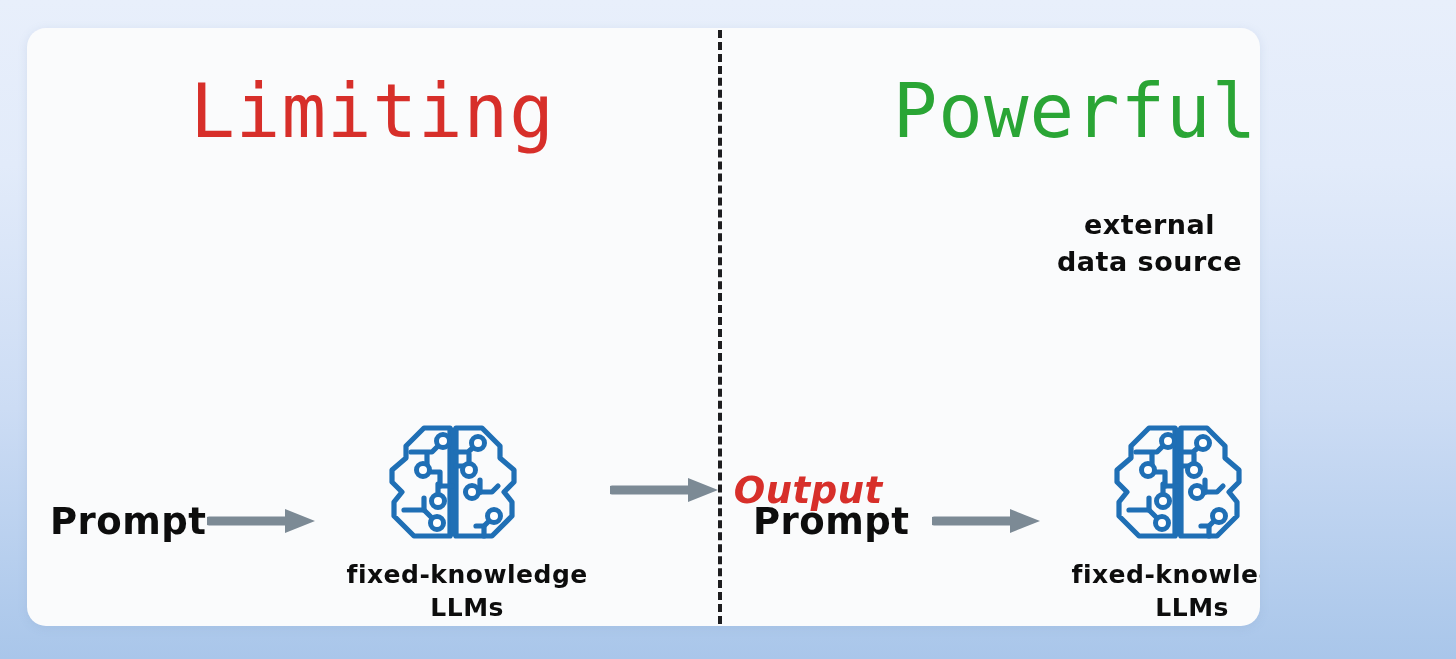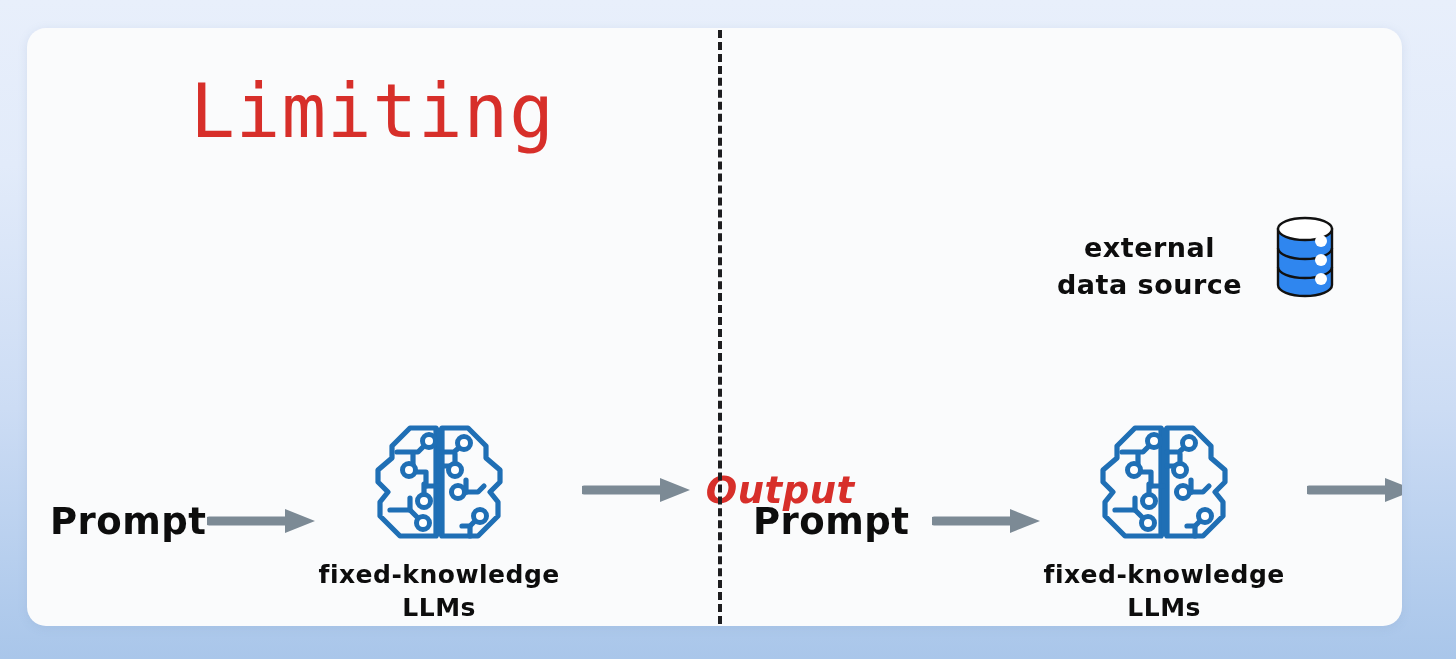--- a/index.html
+++ b/index.html
@@ -15,21 +15,21 @@
     font-family: "DejaVu Sans", sans-serif;
     background: linear-gradient(180deg, #e8effb 0%, #e2ebfa 25%, #ccdcf4 62%, #a9c6ea 100%);
     position: relative;
   }
 
   
   .card {
     position: absolute;
     left: 27px;
     top: 28px;
-    width: 1375px;
+    width: 1233px;
     height: 598px;
     background: #fafbfc;
     border-radius: 19px;
     box-shadow: 0 2px 10px rgba(120,150,190,0.18);
     overflow: hidden;
   }
 
   .divider {
     position: absolute;
     left: 691px;
@@ -108,27 +108,28 @@
     flex: none;
   }
   .brain-icon { display: block; }
 
   .caption {
     margin-top: 12px;
     text-align: center;
     font-size: 25px;
     line-height: 1.32;
     white-space: pre-line;
+    margin-left: 28px;
   }
 
   
   .ext-group {
     position: absolute;
     left: 335px;
-    top: 187px;
+    top: 164px;
     display: flex;
     align-items: flex-start;
     gap: 28px;
   }
   .ext-label {
     font-size: 27px;
     line-height: 1.38;
     text-align: center;
     white-space: pre-line;
     padding-top: 14px;
@@ -202,20 +203,21 @@
       </svg>
 
       <span class="hand output-label output-red" style="margin-left:12px;margin-bottom:62px;">Output</span>
     </div>
   </div>
 
   <div class="divider"></div>
 
   <div class="panel panel-right">
 
+    <div class="heading heading-right">Powerful</div>
 
     <div class="ext-group">
       <div class="hand ext-label">external
 data source</div>
 
       <svg class="db-icon" width="70" height="84" viewBox="0 0 70 84">
         <g stroke="#111111" stroke-width="2.4" fill="#2f86ef">
           <path d="M8 14 L8 70 A27 11 0 0 0 62 70 L62 14 Z"></path>
           <ellipse cx="35" cy="14" rx="27" ry="11" fill="#ffffff"></ellipse>
           <path d="M8 33 A27 11 0 0 0 62 33" fill="none"></path>

